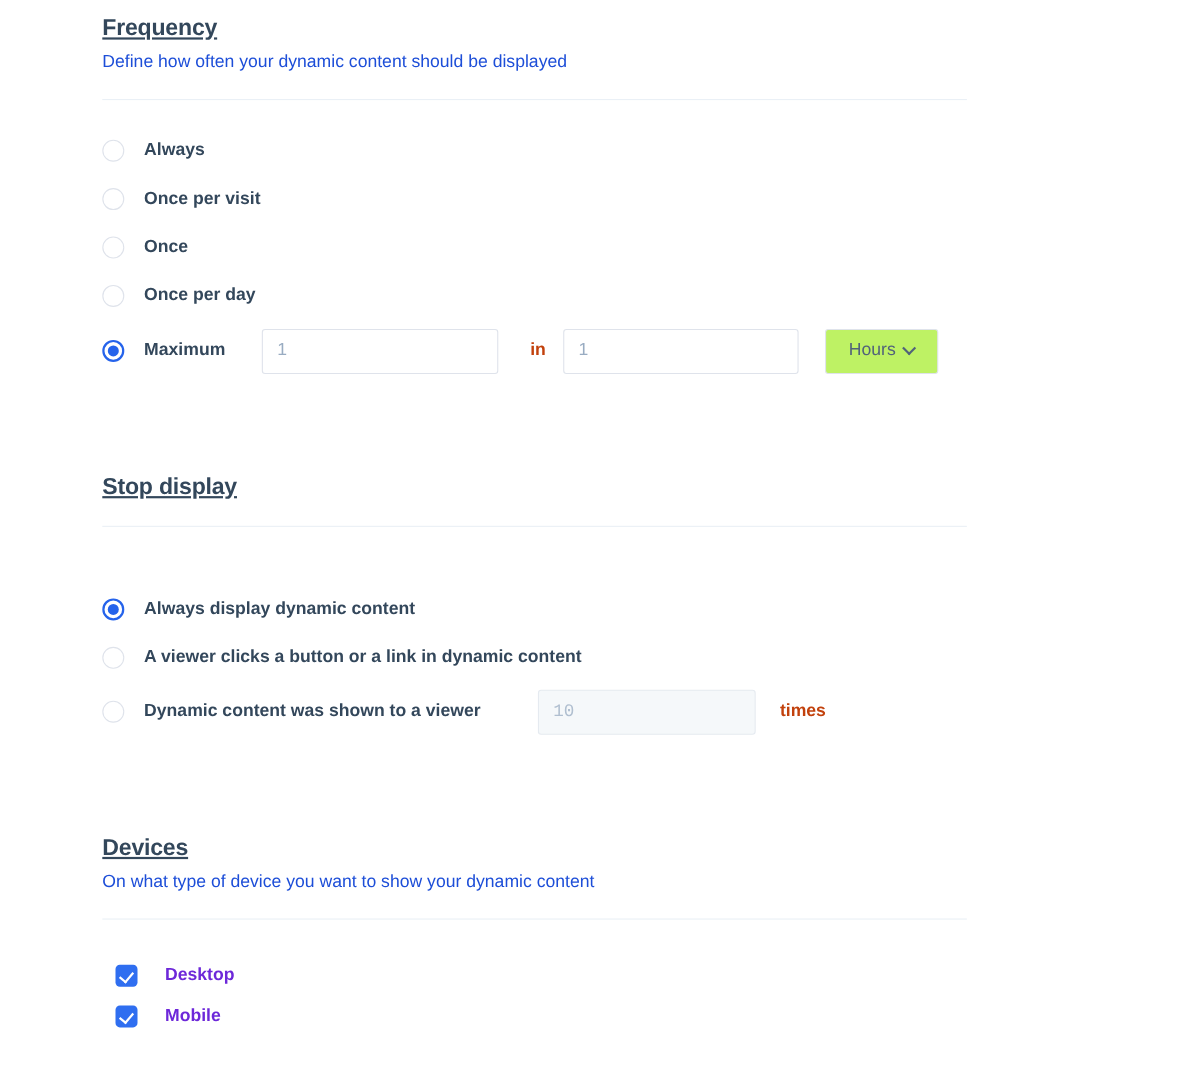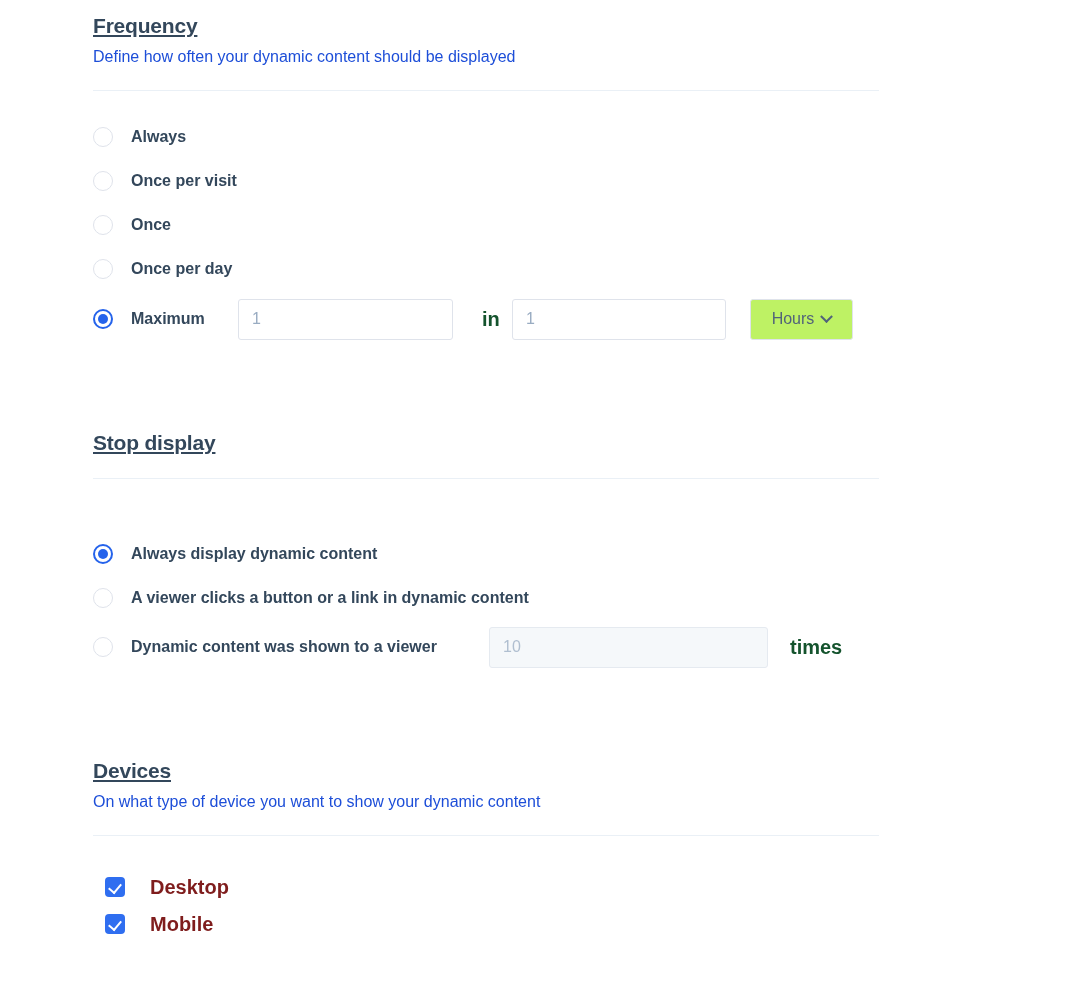--- a/index.html
+++ b/index.html
@@ -104,23 +104,23 @@
   }
   .text-input::placeholder { color: #99acc2; opacity: 1; }
   .text-input.disabled {
     background: #f5f8fa;
     border-color: #e5eaf0;
     color: #b0bfd0;
   }
   .text-input.disabled::placeholder { color: #b0bfd0; opacity: 1; }
 
   .inline-label {
-    font-size: 20px;
-    font-weight: bold;
-    color: #14532d;
+    font-size: 16px;
+    font-weight: bold;
+    color: #c2410c;
     line-height: 20px;
   }
 
   .select-box {
     height: 41px;
     border: 1px solid #dfe3eb;
     border-radius: 3px;
     background: #bef264;
     display: inline-flex;
     align-items: center;
@@ -161,23 +161,23 @@
     position: absolute;
     left: 6px;
     top: 4px;
     width: 6px;
     height: 10px;
     border-right: 2.4px solid #ffffff;
     border-bottom: 2.4px solid #ffffff;
     transform: rotate(40deg);
   }
   .check-label {
-    font-size: 20px;
-    font-weight: bold;
-    color: #7f1d1d;
+    font-size: 16px;
+    font-weight: bold;
+    color: #6d28d9;
     line-height: 20px;
   }
 
   
   .abs { position: absolute; }
 </style>
 </head>
 <body>
 
 <div class="page">
@@ -241,21 +241,21 @@
 
     <div class="radio-row">
       <span class="radio"></span>
       <span class="radio-label">A viewer clicks a button or a link in dynamic content</span>
     </div>
 
     <div class="radio-row" style="height:54px;">
       <span class="radio"></span>
       <span class="radio-label" style="width:358px;">Dynamic content was shown to a viewer</span>
 
-      <input class="text-input disabled" style="width: 279px;" disabled="" value="" placeholder="10">
+      <input class="text-input disabled" style="width: 198px; font-family: Liberation Mono, monospace;" disabled="" value="" placeholder="10">
 
       <span class="inline-label" style="margin-left:22px;">times</span>
     </div>
   </div>
 
   <div class="section abs" style="left:0; top:758px;">
     <h2 class="section-title">Devices</h2>
     <p class="section-desc">On what type of device you want to show your dynamic content</p>
     <div class="divider"></div>
   </div>

